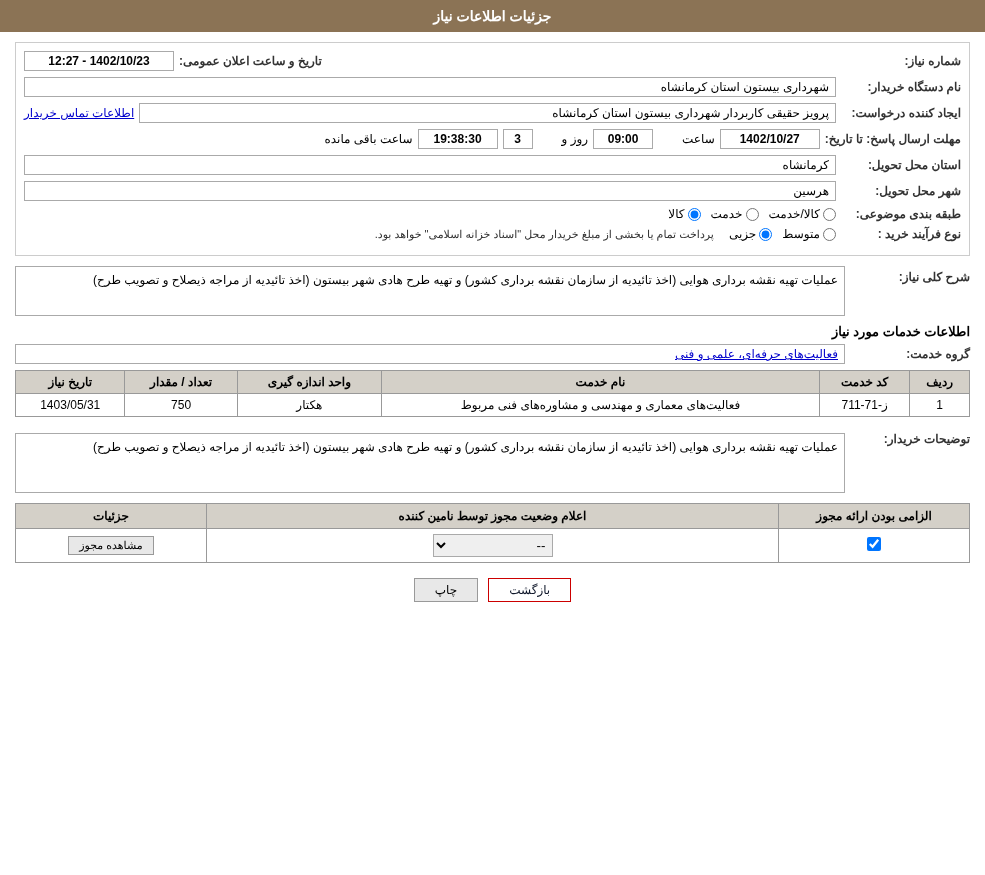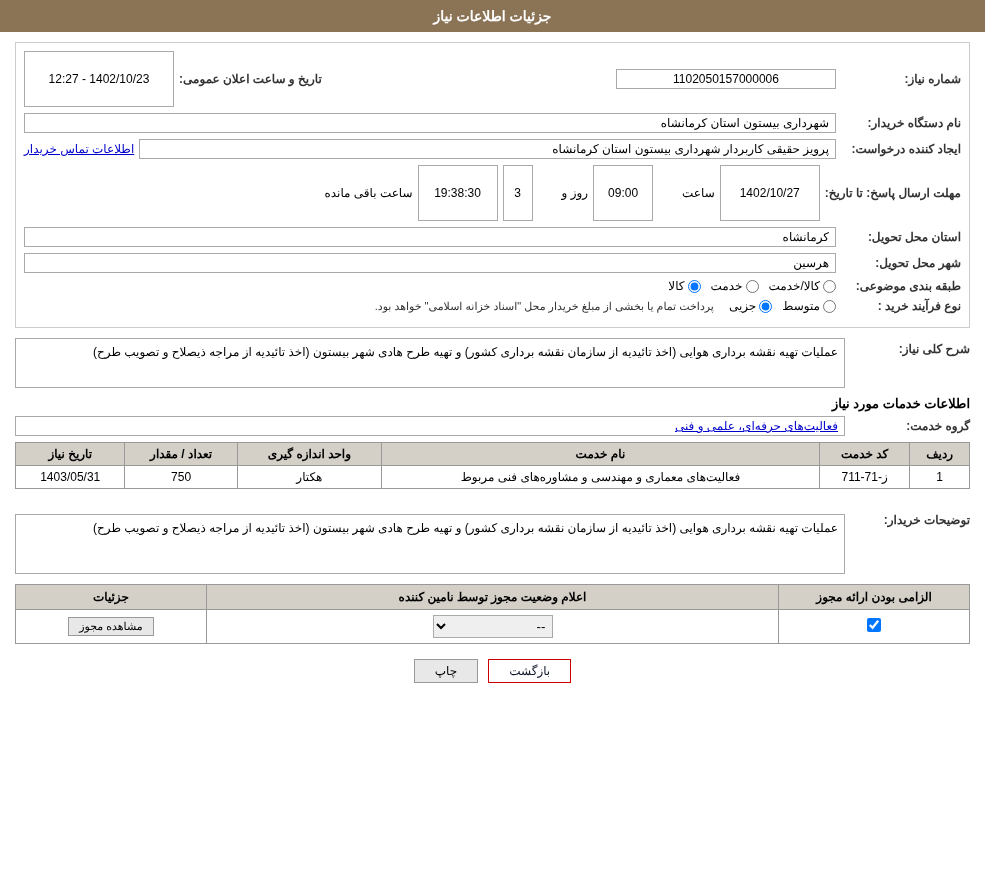--- a/index.html
+++ b/index.html
@@ -48,22 +48,23 @@
     .value-box {
       border: 1px solid #aaa;
       background: #fff;
       padding: 2px 6px;
       min-height: 20px;
       flex: 1;
     }
     .value-box-fixed {
       border: 1px solid #aaa;
       background: #fff;
-      padding: 20px 6px;
+      padding: 2px 6px;
       min-height: 20px;
+      font-weight: bold;
     }
     .link-blue {
       color: #0000cc;
       text-decoration: underline;
       cursor: pointer;
     }
     .section-title {
       font-size: 13px;
       font-weight: bold;
       color: #000;
@@ -190,21 +191,20 @@
   <div class="header-bar">
     <span>جزئیات اطلاعات نیاز</span>
   </div>
 
   <div class="main-content">
 
     <div class="info-section">
 
       <div class="row">
         <span class="label">شماره نیاز:</span>
-        <div class="value-box" style="max-width:220px; text-align:center;">1102050157000006</div>
         <span style="flex:1"></span>
         <span class="label">تاریخ و ساعت اعلان عمومی:</span>
         <div class="value-box-fixed" style="min-width:150px; text-align:center;">1402/10/23 - 12:27</div>
       </div>
 
       <div class="row">
         <span class="label">نام دستگاه خریدار:</span>
         <div class="value-box">شهرداری بیستون استان کرمانشاه</div>
       </div>
 
@@ -300,21 +300,21 @@
       <td>1</td>
       <td>ز-71-711</td>
       <td>فعالیت‌های معماری و مهندسی و مشاوره‌های فنی مربوط</td>
       <td>هکتار</td>
       <td>750</td>
       <td>1403/05/31</td>
     </tr>
         </tbody>
     </table>
 
-    <div class="row" style="align-items: flex-start; margin-top: 20px;">
+    <div class="row" style="align-items: flex-start; margin-top: 11px;">
       <span class="label" style="margin-top:4px;">توضیحات خریدار:</span>
       <div class="sub-desc-box" style="flex:1;">عملیات تهیه نقشه برداری هوایی (اخذ تائیدیه از سازمان نقشه برداری کشور) و تهیه طرح هادی شهر بیستون (اخذ تائیدیه از مراجه ذیصلاح و تصویب طرح)</div>
     </div>
 
 
     <div class="permit-section">
       <table class="permit-table">
         <thead>
           <tr>
             <th style="width:20%;">الزامی بودن ارائه مجوز</th>

